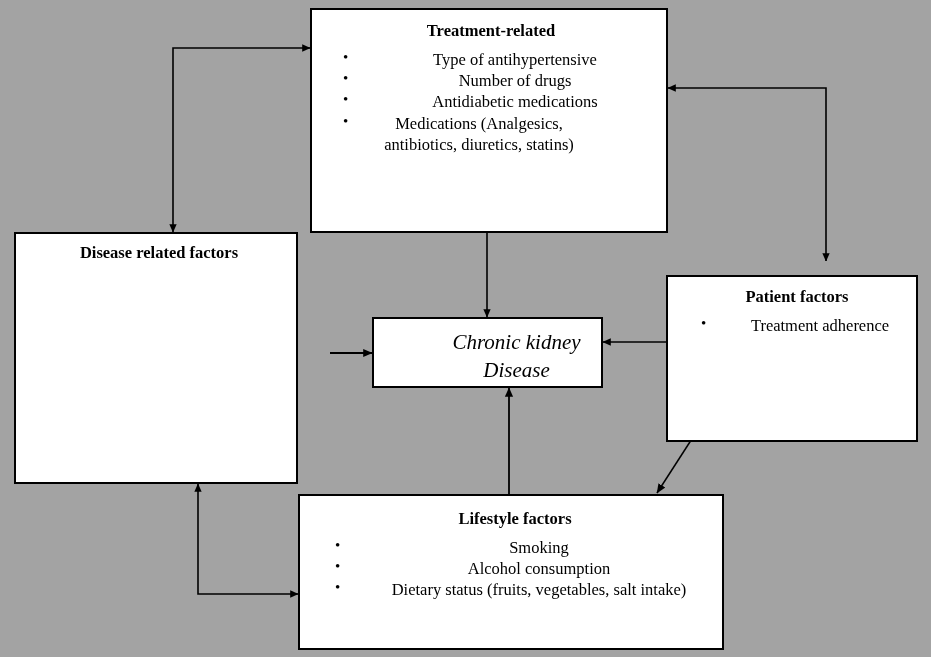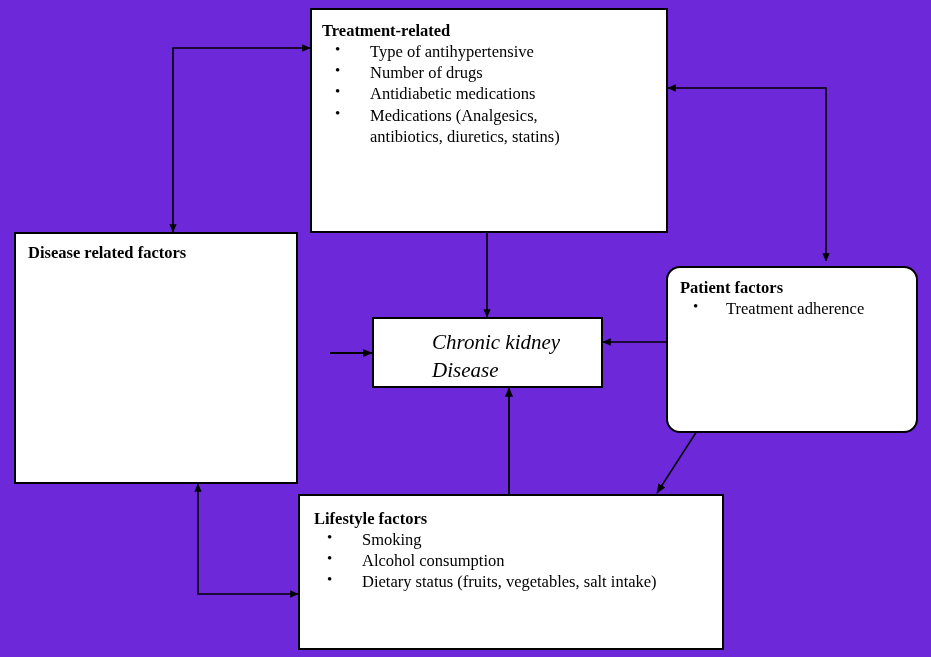--- a/index.html
+++ b/index.html
@@ -5,23 +5,24 @@
 <style>
   html, body {
     margin: 0;
     padding: 0;
     background: #ffffff;
   }
   #canvas {
     position: relative;
     width: 931px;
     height: 657px;
-    background: #6d28d9;
+    background: #a3a3a3;
     font-family: "Liberation Serif", "DejaVu Serif", serif;
     overflow: hidden;
+    text-align: center;
   }
   #connectors {
     position: absolute;
     left: 0;
     top: 0;
     width: 931px;
     height: 657px;
     pointer-events: none;
     z-index: 1;
   }
@@ -34,21 +35,21 @@
     overflow: hidden;
   }
   .node-title {
     font-weight: bold;
     font-size: 16.5px;
     line-height: 1.28;
     color: #000;
   }
   ul.bullets {
     list-style: none;
-    margin: 0;
+    margin: 8px;
     padding: 0;
     font-family: Liberation Serif, serif;
   }
   ul.bullets > li {
     position: relative;
     font-size: 16.5px;
     line-height: 1.285;
     color: #000;
     padding-left: 48px;
     margin: 0;
@@ -77,23 +78,22 @@
     padding: 0;
   }
   #node-ckd .ckd-text {
     font-size: 21px;
     line-height: 1.32;
     color: #000;
     padding: 10px 0 0 58px;
     font-style: italic;
   }
   #node-patient {
-    left: 666px; top: 266px; width: 252px; height: 167px;
+    left: 666px; top: 275px; width: 252px; height: 167px;
     padding: 9px 2px 0 12px;
-    border-radius: 14px;
   }
   #node-patient ul.bullets > li { padding-left: 46px; }
   #node-lifestyle {
     left: 298px; top: 494px; width: 426px; height: 156px;
     padding: 12px 6px 0 14px;
   }
 </style>
 </head>
 <body>
 

